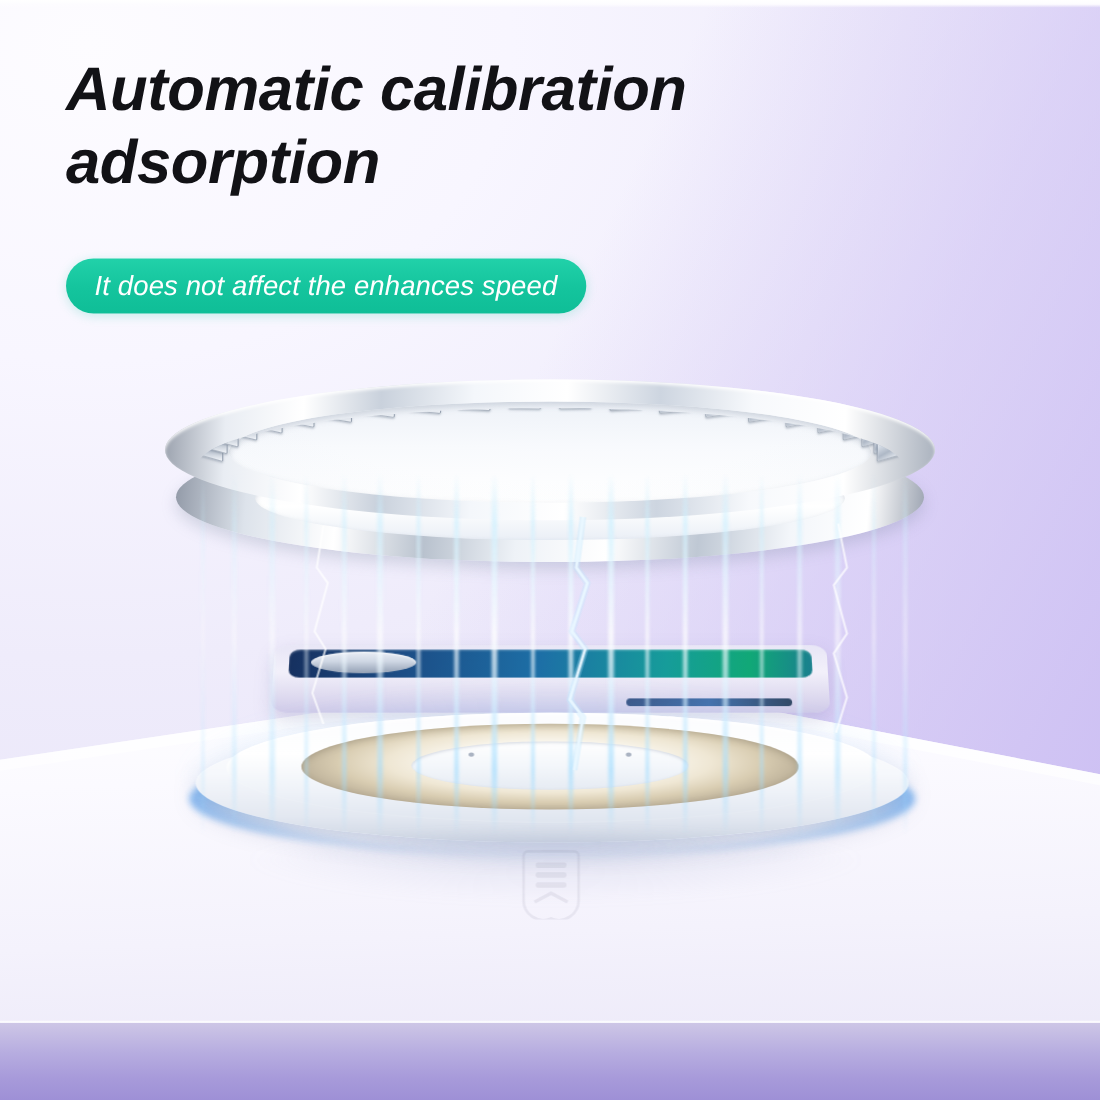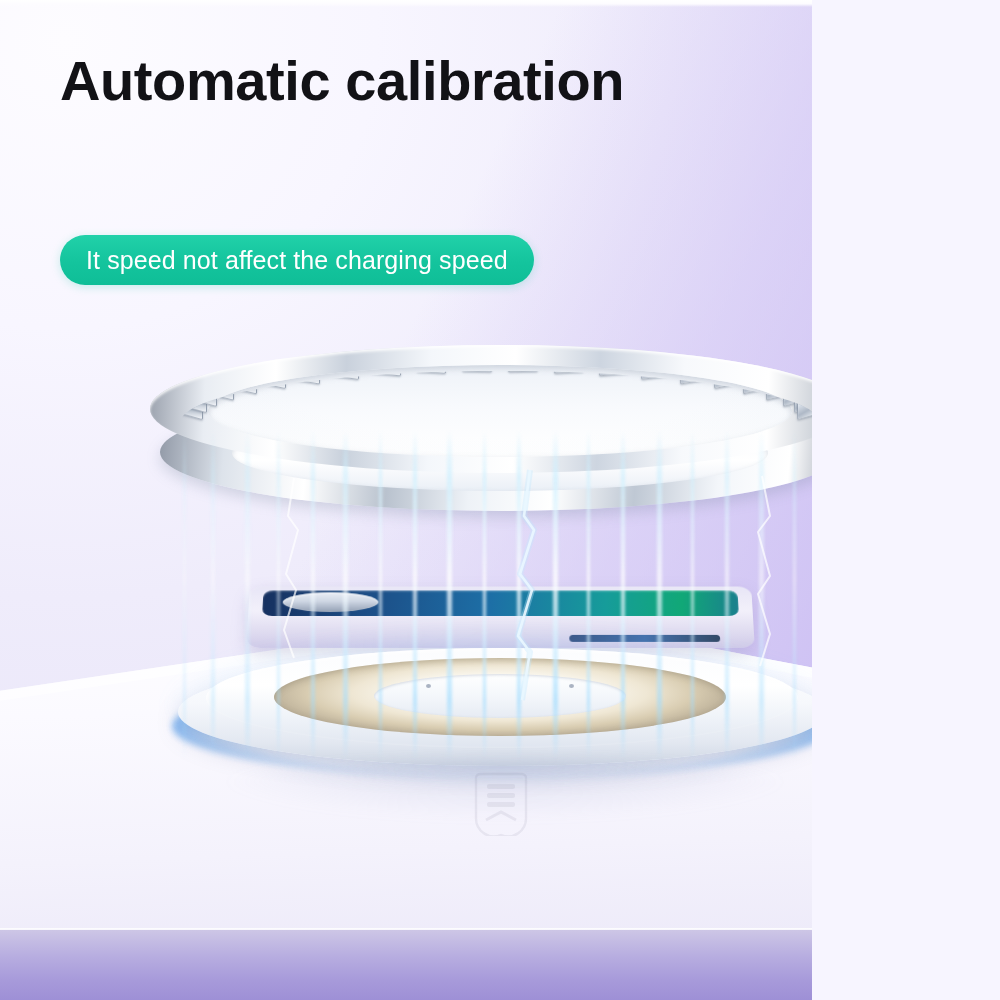--- a/index.html
+++ b/index.html
@@ -4,21 +4,21 @@
 <style>
   * { margin:0; padding:0; box-sizing:border-box; }
   html,body { width:1000px; height:1000px; overflow:hidden; }
   body {
     font-family:"Liberation Sans", sans-serif;
     background:#f7f5ff;
     position:relative;
   }
 
   
-  #stage { position:absolute; inset:0; width:812px; height:1000px; overflow:hidden; }
+  #stage { position:absolute; inset:0; width:1000px; height:1000px; overflow:hidden;font-style:italic; }
 
   .bg-base{
     position:absolute; inset:0;
     background:
       radial-gradient(120% 90% at 8% 4%, #fdfcff 0%, #f8f6ff 32%, #efecfb 62%, #e7e3f8 100%),
       linear-gradient(100deg,#fbfaff 0%,#f3f1fd 45%,#e6e2f8 100%);
   }
   
   .bg-purple{
     position:absolute; inset:0;
@@ -238,25 +238,26 @@
   <div class="bg-purple"></div>
   <div class="top-white-strip"></div>
 
   <div class="table-plane"></div>
   <div class="table-edge-hi"></div>
   <div class="table-front-edge"></div>
   <div class="table-front"></div>
 
   <div class="heading">
     <div>Automatic calibration</div>
+    <div>adsorption</div>
   </div>
 
   <div class="badges">
     <span class="pill-wrap second">
-      <span class="pill">It speed not affect the charging speed</span>
+      <span class="pill">It does not affect the enhances speed</span>
     </span>
   </div>
 
   <div class="scene">
 
     <div class="ring-wrap">
       <div class="ring-glow"></div>
       <div class="ring-bottom">
         <div class="ring-bottom-hole"></div>
       </div>

